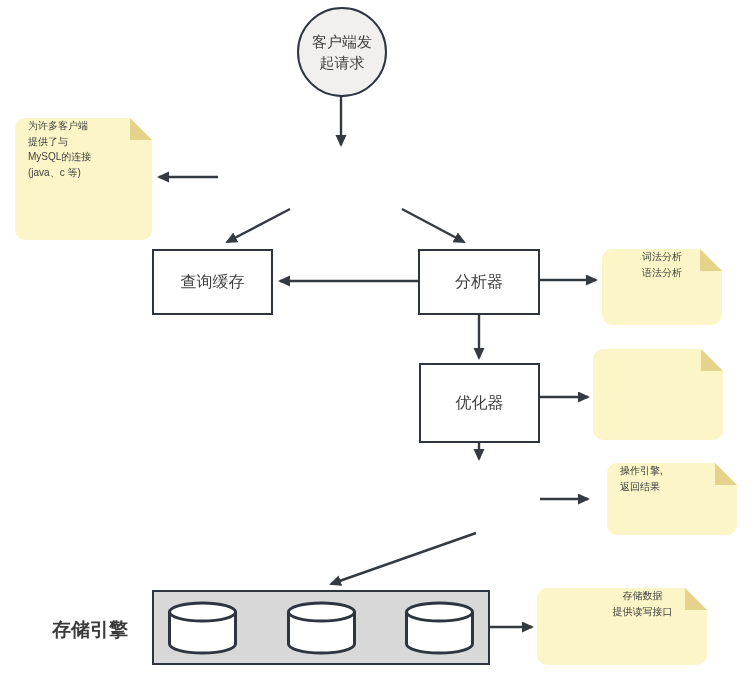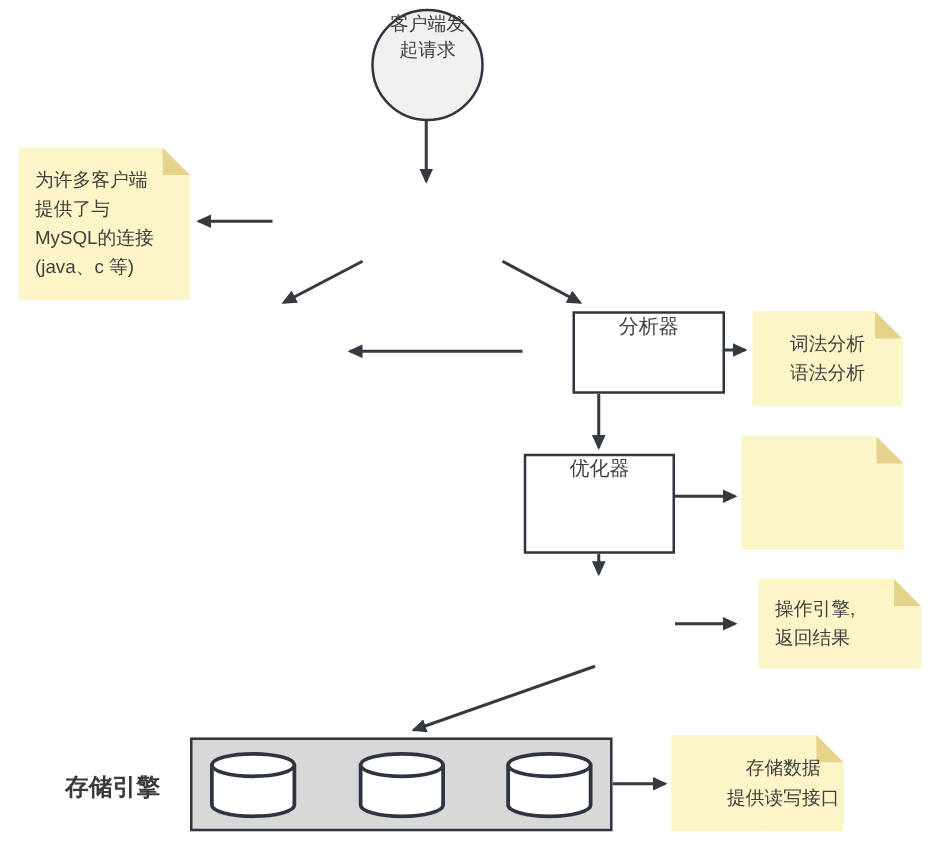--- a/index.html
+++ b/index.html
@@ -16,31 +16,31 @@
   .canvas{
     position:relative;width:755px;height:681px;background:#ffffff;overflow:hidden;
     font-family:"Liberation Sans","DejaVu Sans",sans-serif;color:var(--text);
   }
   .wires{position:absolute;left:0;top:0;z-index:1;}
   .wires line{stroke:var(--line);stroke-width:2.4px;}
 
   .node{
     position:absolute;z-index:2;box-sizing:border-box;
     background:var(--box-fill);border:2.5px solid var(--box-border);
-    display:flex;justify-content:center;
+    display:flex;align-items:center;justify-content:center;
     font-size:16px;white-space:pre-line;text-align:center;line-height:1.4;
   }
   .circle{
     border-radius:50%;background:var(--circle-fill);font-size:15px;
   }
   .note{
     position:absolute;z-index:2;box-sizing:border-box;
     background:linear-gradient(225deg, rgba(0,0,0,0) 15.5px, var(--note-yellow) 15.6px);
-    display:flex;align-items:center;
-    font-size:15px;white-space:pre-line;line-height:1.55;
+    display:flex;align-items:flex-start;
+    font-size:10px;white-space:pre-line;line-height:1.55;border-radius:10px;
   }
   .note .fold{position:absolute;top:0;right:0;display:block;}
   .note .note-text{position:relative;z-index:1;width:100%;}
   .note.center .note-text{text-align:center;}
   .note.left{padding-left:13px;}
   .storage{
     position:absolute;z-index:2;box-sizing:border-box;
     background:var(--storage-fill);border:2.5px solid var(--box-border);
     display:flex;align-items:center;justify-content:space-between;
     padding:0 12px;
@@ -74,22 +74,25 @@
     <line x1="476" y1="533" x2="331" y2="584" marker-end="url(#ah)"></line>
     <line x1="490" y1="627" x2="532" y2="627" marker-end="url(#ah)"></line>
   </svg>
 
   <div class="node circle" style="left:297px;top:7px;width:90px;height:90px;">
     <span>客户端发
 起请求</span>
   </div>
 
 
+  <div class="node" style="left:152px;top:249px;width:121px;height:66px;">
+    <span>查询缓存</span>
+  </div>
 
-  <div class="node" style="left:418px;top:249px;width:122px;height:66px;margin-left:40px;">
+  <div class="node" style="left:418px;top:249px;width:122px;height:66px;">
     <span>分析器</span>
   </div>
 
   <div class="node" style="left:419px;top:363px;width:121px;height:80px;">
     <span>优化器</span>
   </div>
 
 
   <div class="note left" style="left:15px;top:118px;width:137px;height:122px;">
     <svg class="fold" width="22" height="22" viewBox="0 0 22 22">
@@ -116,21 +119,21 @@
   </div>
 
   <div class="note left" style="left:593px;top:463px;width:130px;height:72px;margin-left:14px;">
     <svg class="fold" width="22" height="22" viewBox="0 0 22 22">
         <polygon points="0,0 22,22 0,22" fill="#e6d38b"></polygon>
       </svg>
     <div class="note-text">操作引擎,
 返回结果</div>
   </div>
 
-  <div class="note center" style="left:537px;top:588px;width:138px;height:77px;padding-left:41px;">
+  <div class="note center" style="left:537px;top:588px;width:170px;height:77px;padding-left:41px;">
     <svg class="fold" width="22" height="22" viewBox="0 0 22 22">
         <polygon points="0,0 22,22 0,22" fill="#e6d38b"></polygon>
       </svg>
     <div class="note-text">存储数据
 提供读写接口</div>
   </div>
 
   <div class="storage" style="left:152px;top:590px;width:338px;height:75px;">
     <svg class="db" width="73" height="54" viewBox="0 0 72 54">
       <path d="M3,11 L3,43 A33,9 0 0 0 69,43 L69,11" fill="#ffffff" stroke="#2e3440" stroke-width="3"></path>

